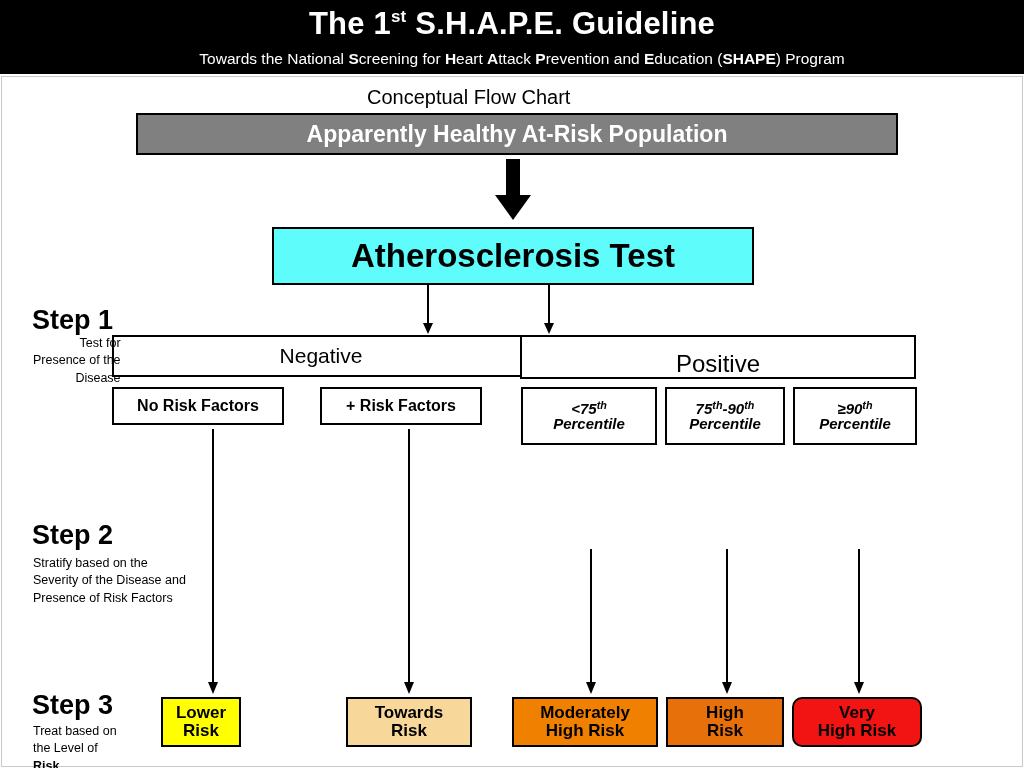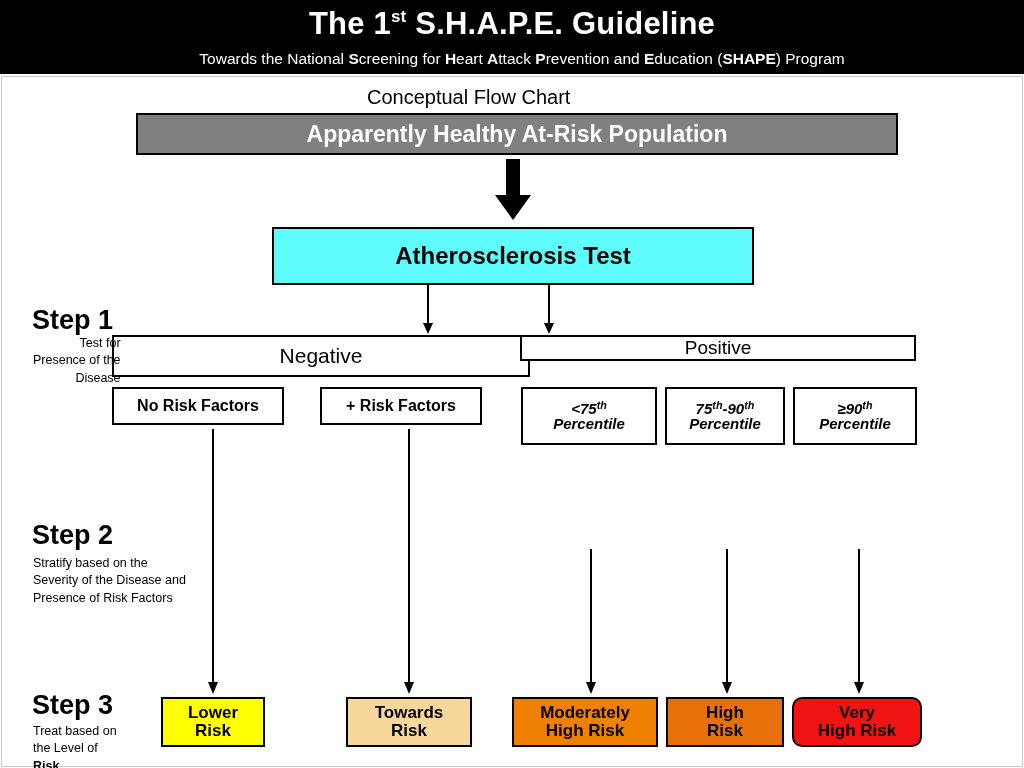--- a/index.html
+++ b/index.html
@@ -71,41 +71,41 @@
     left:134px; top:36px; width:762px; height:42px;
     background:#808080;
     color:#ffffff;
     font-size:23px; font-weight:bold;
     border:2px solid #000;
   }
 
   #test-box {
     left:270px; top:150px; width:482px; height:58px;
     background:#5ffcfc;
-    font-size:24px; font-weight:bold;
+    font-size:33px; font-weight:bold;
   }
 
   #neg-box { left:110px; top:258px; width:418px; height:42px; font-size:21px; }
-  #pos-box { left:518px; top:258px; width:396px; height:26px; font-size:19px; }
+  #pos-box { left:518px; top:258px; width:396px; height:44px; font-size:24px;align-items:flex-end; }
 
   .sub-box { font-size:16px; font-weight:bold; }
   #nrf-box { left:110px; top:310px; width:172px; height:38px;align-items:center; }
   #prf-box { left:318px; top:310px; width:162px; height:38px; }
 
   .pct-box {
     font-size:15px; font-weight:bold; height:58px; top:310px;
     flex-direction:column; justify-content:center;font-style:italic;
   }
   #pct1 { left:519px; width:136px; }
   #pct2 { left:663px; width:120px; }
   #pct3 { left:791px; width:124px; }
   .pct-box sup { font-size:.72em; vertical-align:.42em; }
 
   .risk-box { font-size:17px; font-weight:bold; height:50px; top:620px; flex-direction:column; }
-  #risk1 { left:159px; width:104px; background:#ffff00; }
+  #risk1 { left:159px; width:80px; background:#ffff00; }
   #risk2 { left:344px; width:126px; background:#f8d89a; }
   #risk3 { left:510px; width:146px; background:#f08000; }
   #risk4 { left:664px; width:118px; background:#e8700a; }
   #risk5 { left:790px; width:130px; background:#f21412; }
 
   
   .step-head { font-size:27px; font-weight:bold; color:#000; white-space:nowrap; }
   .step-desc { font-size:12.5px; color:#000; line-height:1.38; }
   .step-desc b { font-weight:bold; }
 

